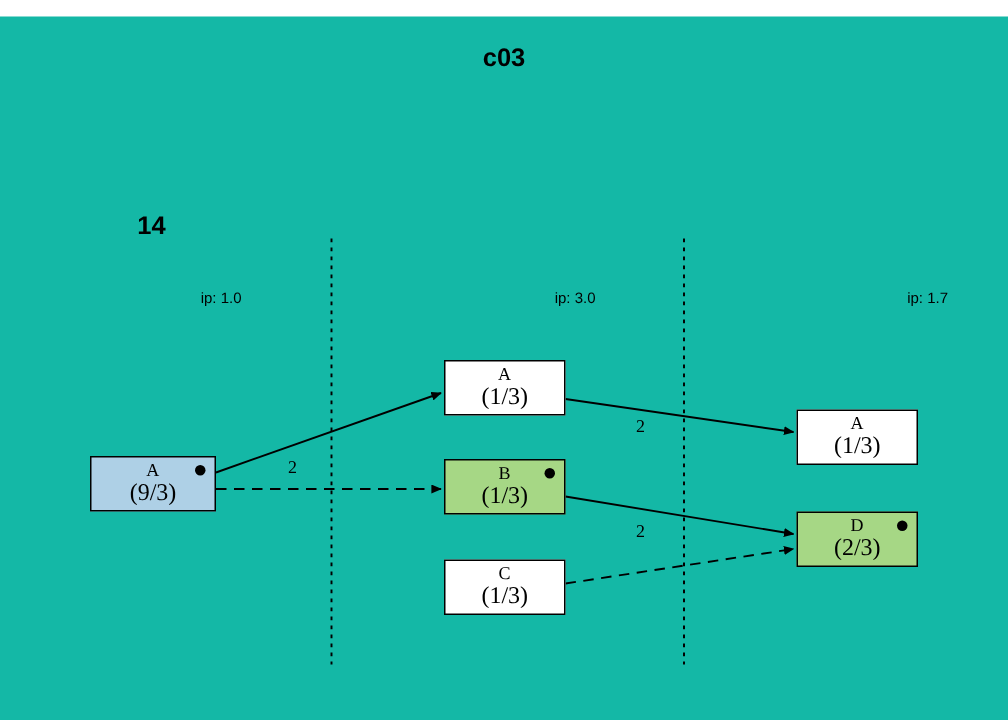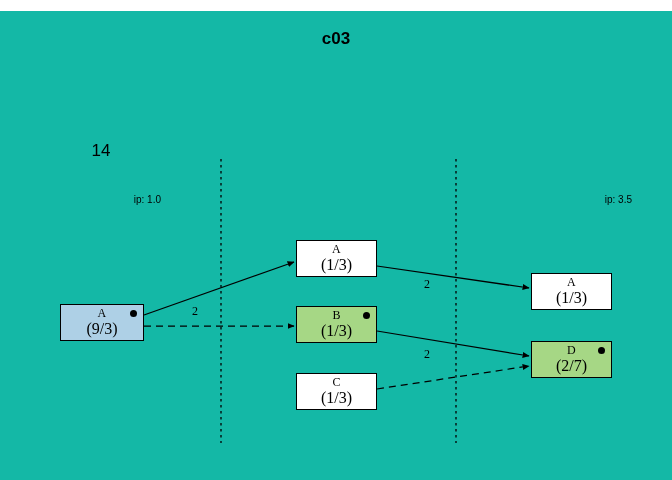--- a/index.html
+++ b/index.html
@@ -24,21 +24,21 @@
     text-align: center;
     font-family: "Liberation Sans", sans-serif;
     font-weight: bold;
     font-size: 17px;
     color: #000000;
   }
   .col-header {
     position: absolute;
     text-align: center;
     font-family: "Liberation Sans", sans-serif;
-    font-weight: normal;
+    font-weight: bold;
     font-size: 17px;
     color: #000000;
   }
   .col-ip {
     position: absolute;
     text-align: right;
     font-family: "Liberation Sans", sans-serif;
     font-size: 10px;
     color: #000000;
   }
@@ -84,22 +84,23 @@
 </head>
 <body>
 
 <div id="canvas">
 
   <div id="title">c03</div>
 
   <div class="col-header" style="left:41px; top:130px; width:120px;">14</div>
   <div class="col-ip" style="left:41px; top:183px; width:120px;">ip: 1.0</div>
 
+  <div class="col-ip" style="left:277px; top:183px; width:120px;">ip: 3.0</div>
 
-  <div class="col-ip" style="left:512px; top:183px; width:120px;">ip: 3.5</div>
+  <div class="col-ip" style="left:512px; top:183px; width:120px;">ip: 1.7</div>
 
   <svg id="edge-layer" viewBox="0 0 672 480" xmlns="http://www.w3.org/2000/svg">
     <defs>
       <marker id="arrowhead" markerWidth="7" markerHeight="6" refX="6.4" refY="3" orient="auto" markerUnits="userSpaceOnUse">
         <path d="M0,0 L7,3 L0,6 z" fill="#000000"></path>
       </marker>
     </defs>
     <g id="separator-group">
         <line x1="221" y1="148" x2="221" y2="432" stroke="#000000" stroke-width="1.3" stroke-dasharray="2.5,3.5"></line>
         <line x1="456" y1="148" x2="456" y2="432" stroke="#000000" stroke-width="1.3" stroke-dasharray="2.5,3.5"></line>
@@ -136,20 +137,20 @@
   </div>
 
   <div class="node" style="left: 531px; top: 262px; width: 81px; height: 37px; background: rgb(255, 255, 255); border-color: rgb(0, 0, 0);">
     <span class="nm">A</span>
     <span class="frac">(1/3)</span>
   </div>
 
   <div class="node" style="left: 531px; top: 330px; width: 81px; height: 37px; background: rgb(166, 215, 133); border-color: rgb(0, 0, 0);">
     <span class="dot"></span>
     <span class="nm">D</span>
-    <span class="frac">(2/7)</span>
+    <span class="frac">(2/3)</span>
   </div>
 
   <div class="edge-label" style="left: 192px; top: 293px;">2</div>
   <div class="edge-label" style="left: 424px; top: 266px;">2</div>
   <div class="edge-label" style="left: 424px; top: 336px;">2</div>
 
 </div>
 
 </body></html>

